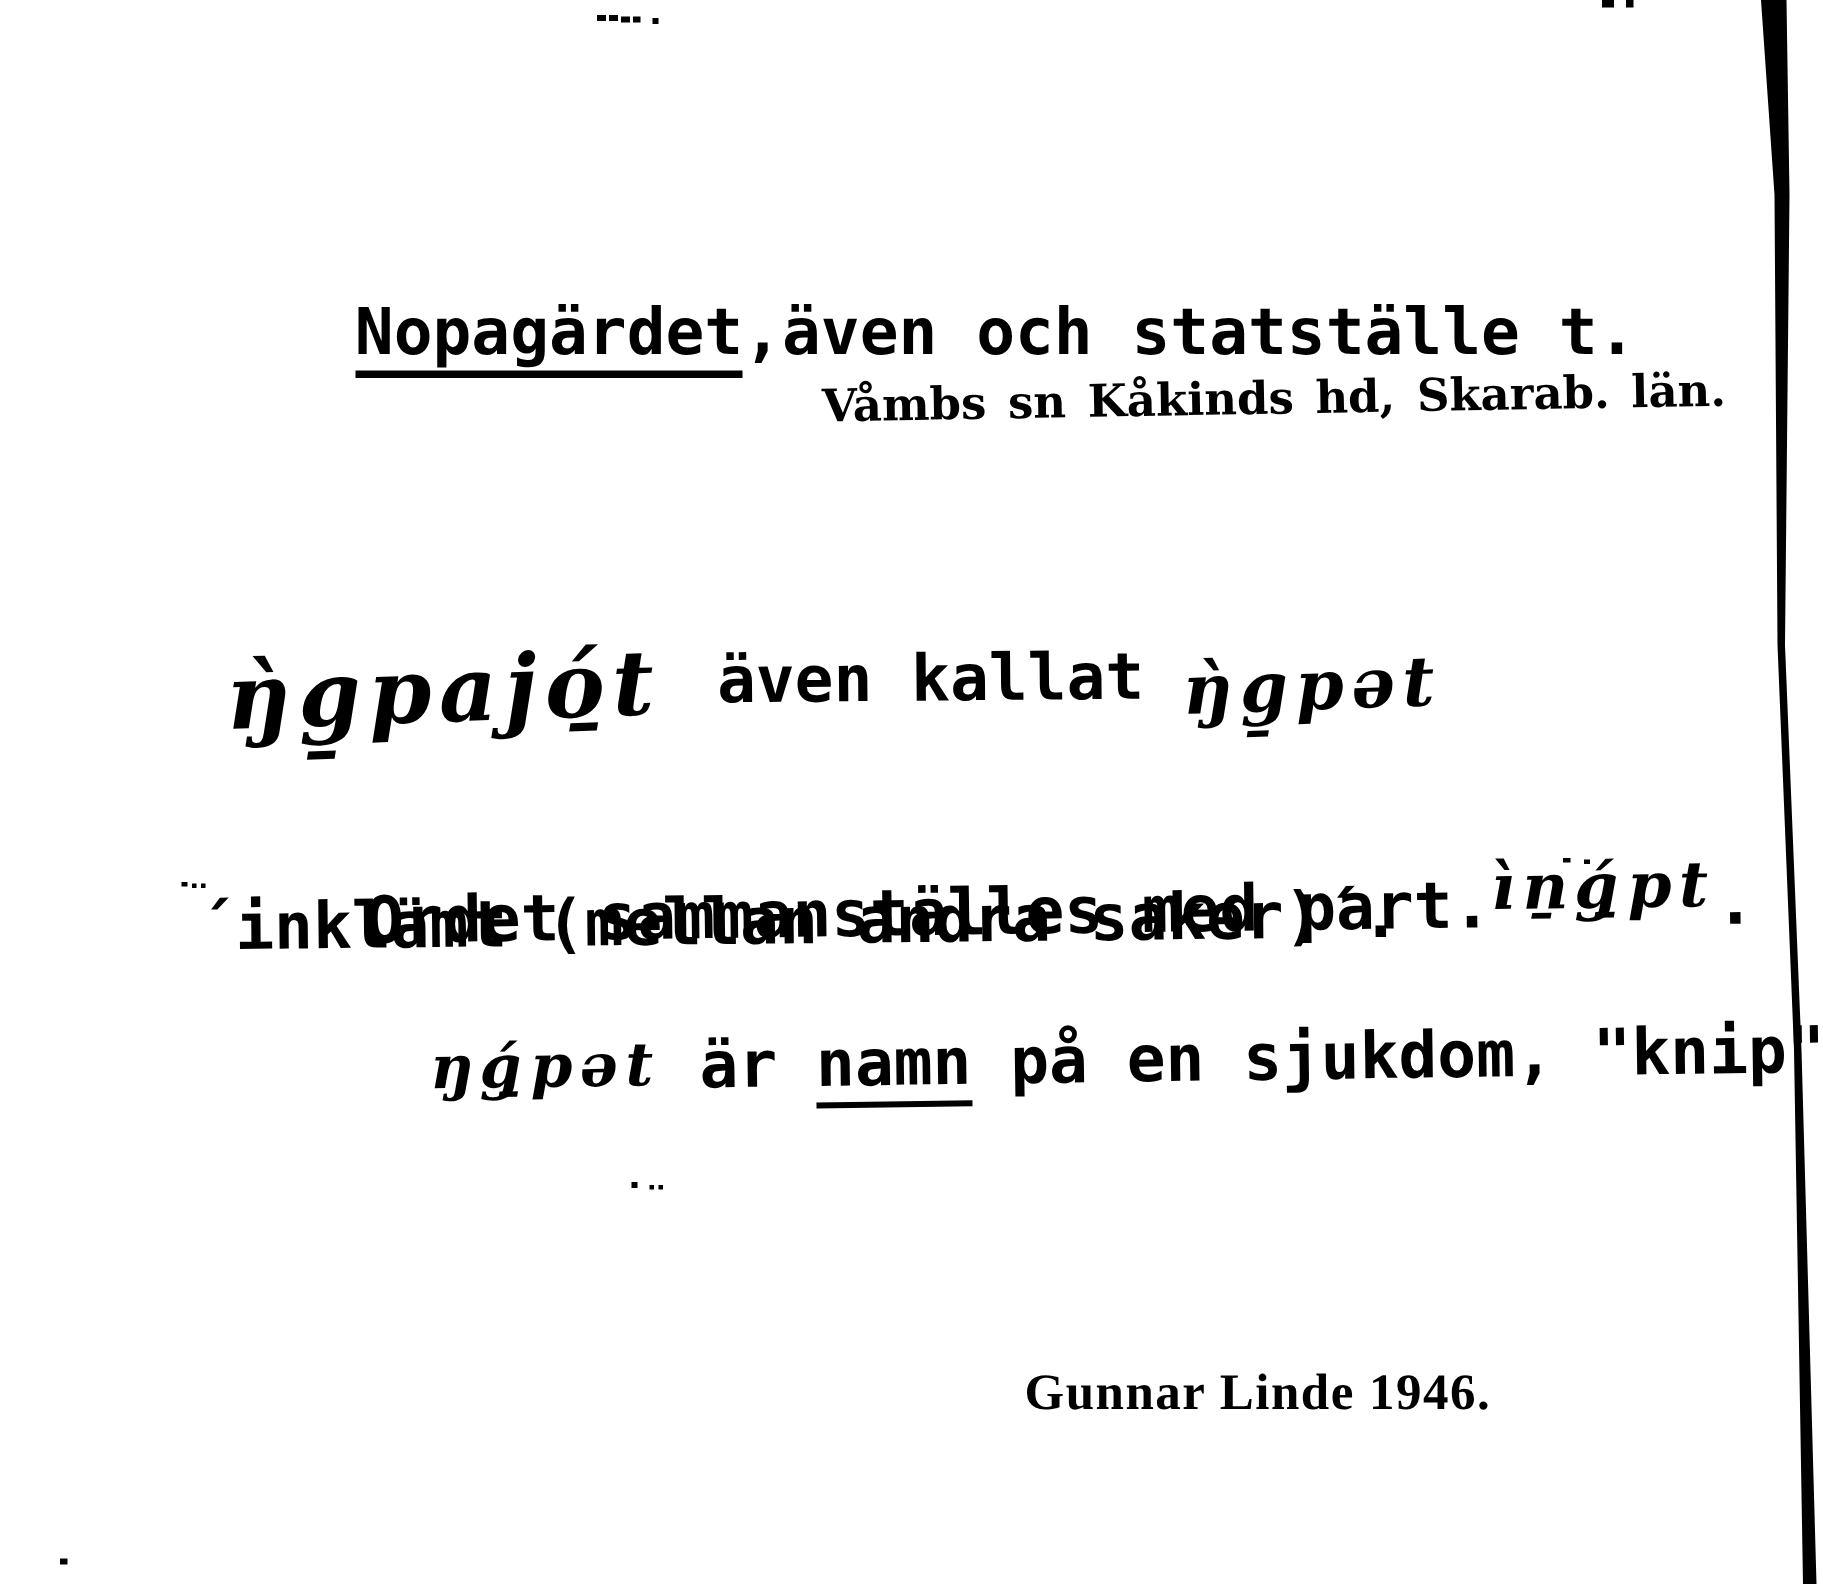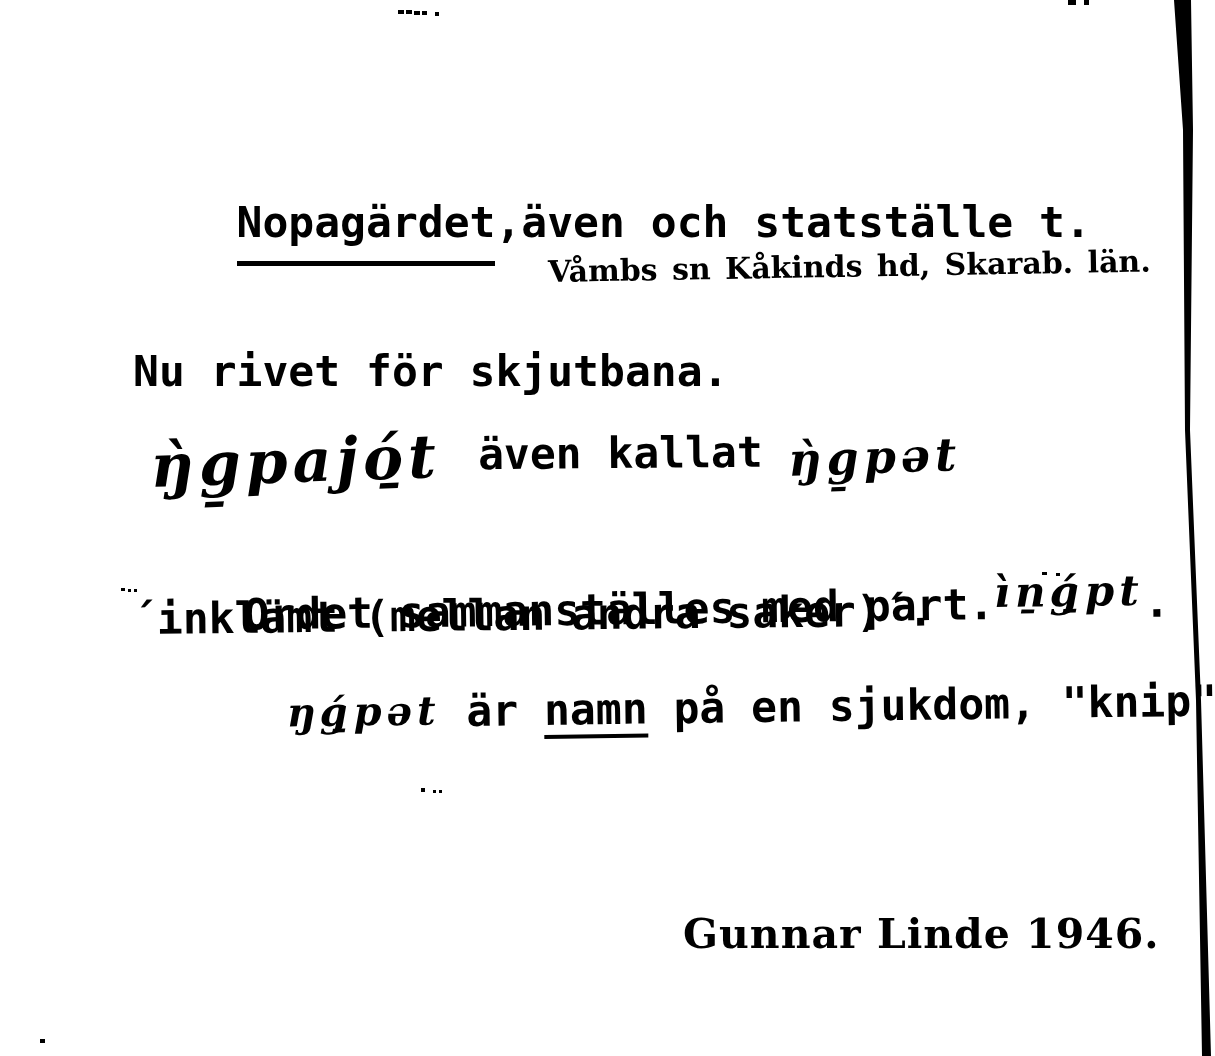--- a/index.html
+++ b/index.html
@@ -28,25 +28,25 @@
   }
   .phon {
     font-family: "DejaVu Serif", serif;
     font-style: italic;
     font-weight: bold;
     color: #000;
     white-space: pre;
     letter-spacing: 5px;
   }
   .phon-abs { position: absolute; }
-  .uline { border-bottom: 5px solid #000; padding-bottom: 14px; }
+  .uline { border-bottom: 5px solid #000; padding-bottom: 0; }
   .uline-thin { border-bottom: 4px solid #000; padding-bottom: 0; }
   .speck { position: absolute; background: #000; }
   #district { font-weight: bold; font-size: 30px; transform: rotate(-1deg); transform-origin: 0 50%; word-spacing: 4px; }
-  #signature { font-weight: bold; font-size: 41px; letter-spacing: 1px; }
+  #signature { font-weight: bold; font-size: 34px; letter-spacing: 1px; font-family: Liberation Serif, serif; }
   #phonetic-main { font-size: 60px; transform: rotate(-2deg); }
   #phonetic-alt  { font-size: 46px; transform: rotate(-2deg); }
   #ety-line1 { transform: rotate(-0.8deg); transform-origin: 0 50%; }
   #ety-line1 .phon { font-size: 42px; position: relative; top: -12px; }
   #ety-line2 { transform: rotate(-0.6deg); transform-origin: 0 50%; }
   #ety-line3 { transform: rotate(-0.8deg); transform-origin: 0 50%; }
   #ety-line3 .phon { font-size: 40px; position: relative; top: -2px; }
   #also-called { transform: rotate(-0.5deg); }
   #edge-svg { position: absolute; top: 0; left: 0; pointer-events: none; }
 </style>
@@ -54,21 +54,20 @@
 <body>
 
 <div id="card">
 
   <div class="typed" style="left:133px; top:152px;">
     <span class="uline">Nopagärdet</span><span>,även och statställe t.</span>
   </div>
 
   <div class="serif" id="district" style="left:548px; top:254px;">Våmbs sn Kåkinds hd, Skarab. län.</div>
 
-  <div class="typed" style="left:133px; top:348px;">Nu rivet för skjutbana.</div>
 
   <div class="phon phon-abs" id="phonetic-main" style="left:150px; top:426px;">ŋ̀g̱pajó̱t</div>
   <div class="typed" id="also-called" style="left:478px; top:430px;">även kallat</div>
   <div class="phon phon-abs" id="phonetic-alt" style="left:788px; top:430px;">ŋ̀g̱pət</div>
 
   <div class="typed" id="ety-line1" style="left:140px; top:546px;">
     <span>Ordet sammanställes med part.</span><span class="phon">ìṉǵ̱pt</span><span>.</span>
   </div>
 
   <div class="typed" id="ety-line2" style="left:131px; top:596px;">´inklämt (mellan andra saker)´.</div>

